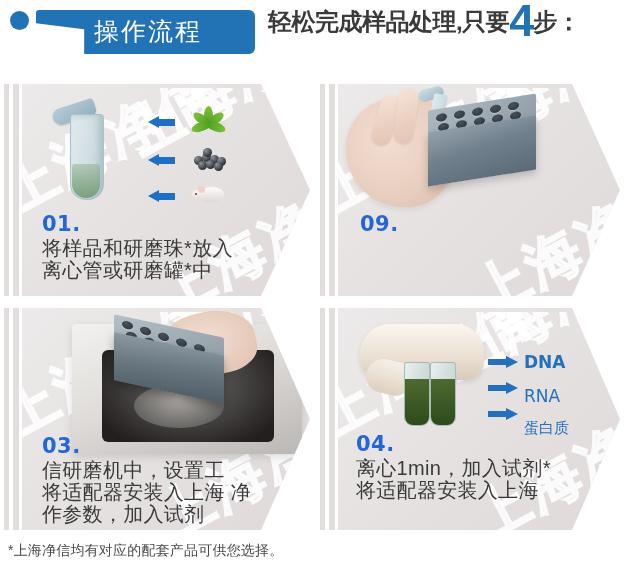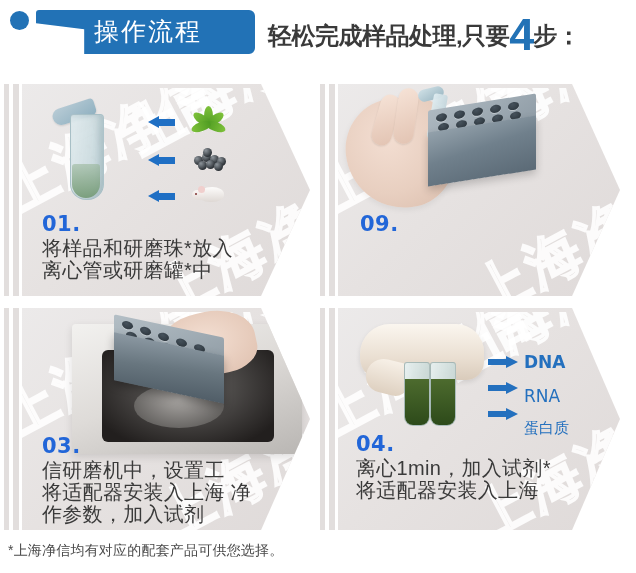--- a/index.html
+++ b/index.html
@@ -26,21 +26,21 @@
     -webkit-clip-path:polygon(0 0, 100% 0, 100% 100%, 22% 100%, 22% 44%, 0 30%);
     clip-path:polygon(0 0, 100% 0, 100% 100%, 22% 100%, 22% 44%, 0 30%);
   }
   #header-banner-label{
     position:absolute;left:94px;top:14px;
     font-size:25px;line-height:34px;color:#ffffff;
     letter-spacing:2px;font-weight:400;
     white-space:nowrap;
   }
   #header-title{
-    position:absolute;left:268px;top:17px;
+    position:absolute;left:268px;top:3px;
     white-space:nowrap;
     font-size:24px;line-height:36px;
     font-weight:bold;color:#3a3a3a;
     letter-spacing:-0.5px;
   }
   #header-title .big-num{
     color:#2272b6;font-size:45px;line-height:36px;
     font-weight:bold;vertical-align:-6px;letter-spacing:-1px;
   }
 

